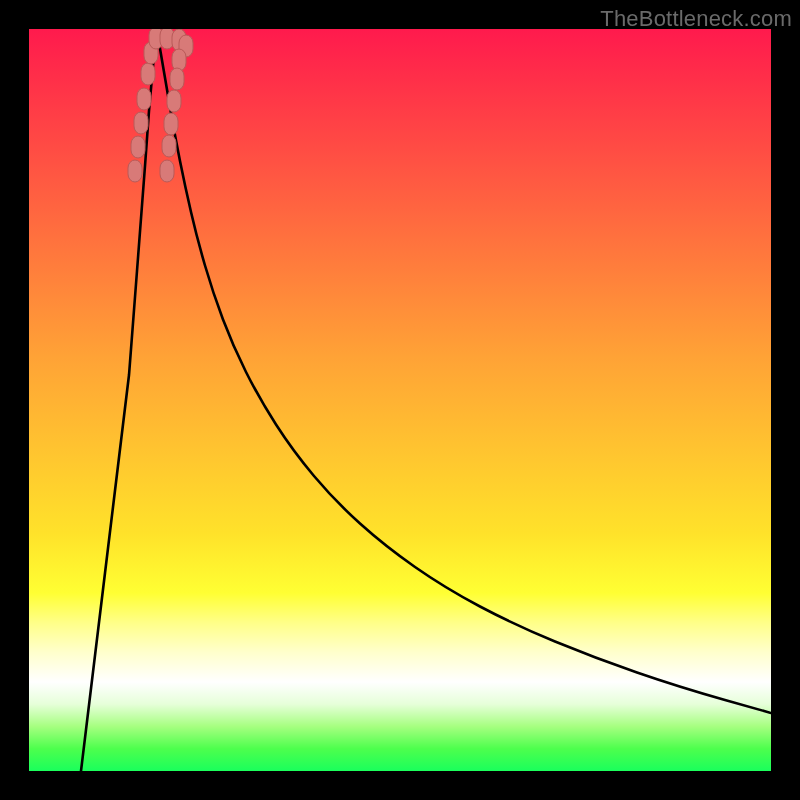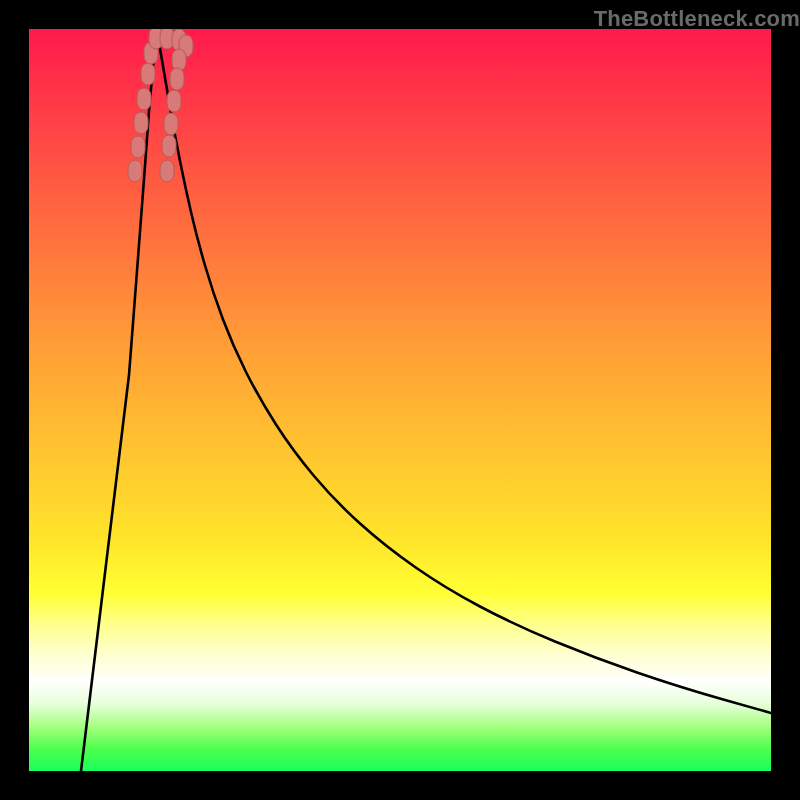--- a/index.html
+++ b/index.html
@@ -52,25 +52,25 @@
   .marker {
     position: absolute;
     transform: translate(-50%, -50%);
   }
   .marker svg {
     display: block;
   }
   .watermark {
     position: absolute;
     top: 6px;
-    right: 0;
+    right: 8px;
     color: #6a6a6a;
     font-size: 22px;
     letter-spacing: 0.2px;
-    font-weight: 700;
+    font-weight: 400;
   }
 </style>
 </head>
 <body>
 
 <div class="frame">
   <div class="gradient"></div>
 
   <svg class="curves" viewBox="0 0 742 742" preserveAspectRatio="none">
     <path id="curve-left" fill="none" stroke="#000000" stroke-width="2.6" stroke-linecap="round" d="M52 742 L60 676 L68 610 L76 544 L84 478 L92 412 L100 346 L108 242 L116 137 L120 82 L125 26 L128 2"></path>

